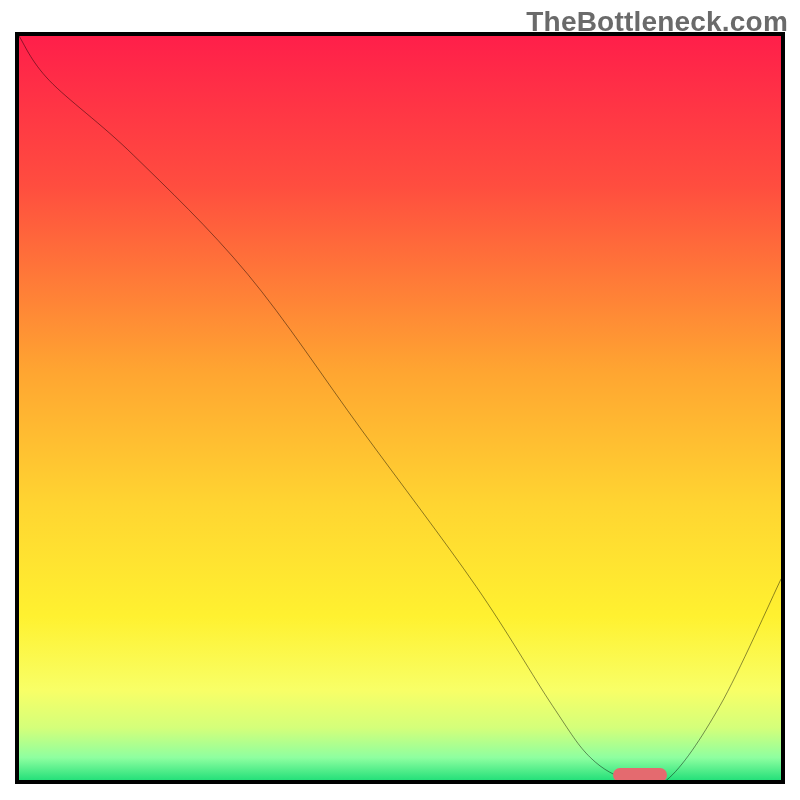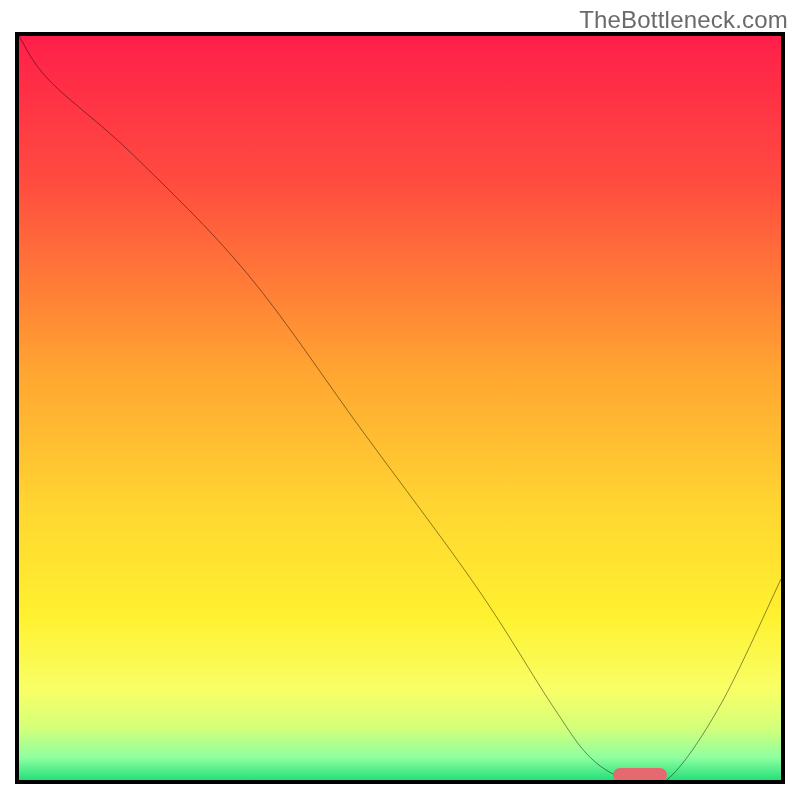--- a/index.html
+++ b/index.html
@@ -13,22 +13,22 @@
   .frame {
     position: relative;
     width: 800px;
     height: 800px;
   }
   .watermark {
     position: absolute;
     top: 6px;
     right: 12px;
     color: #6a6a6a;
-    font-size: 24px;
-    font-weight: 400;
+    font-size: 28px;
+    font-weight: 700;
     letter-spacing: 0.2px;
     z-index: 10;
   }
   .plot-outer {
     position: absolute;
     left: 15px;
     top: 32px;
     width: 770px;
     height: 752px;
     border: 4px solid #000;

